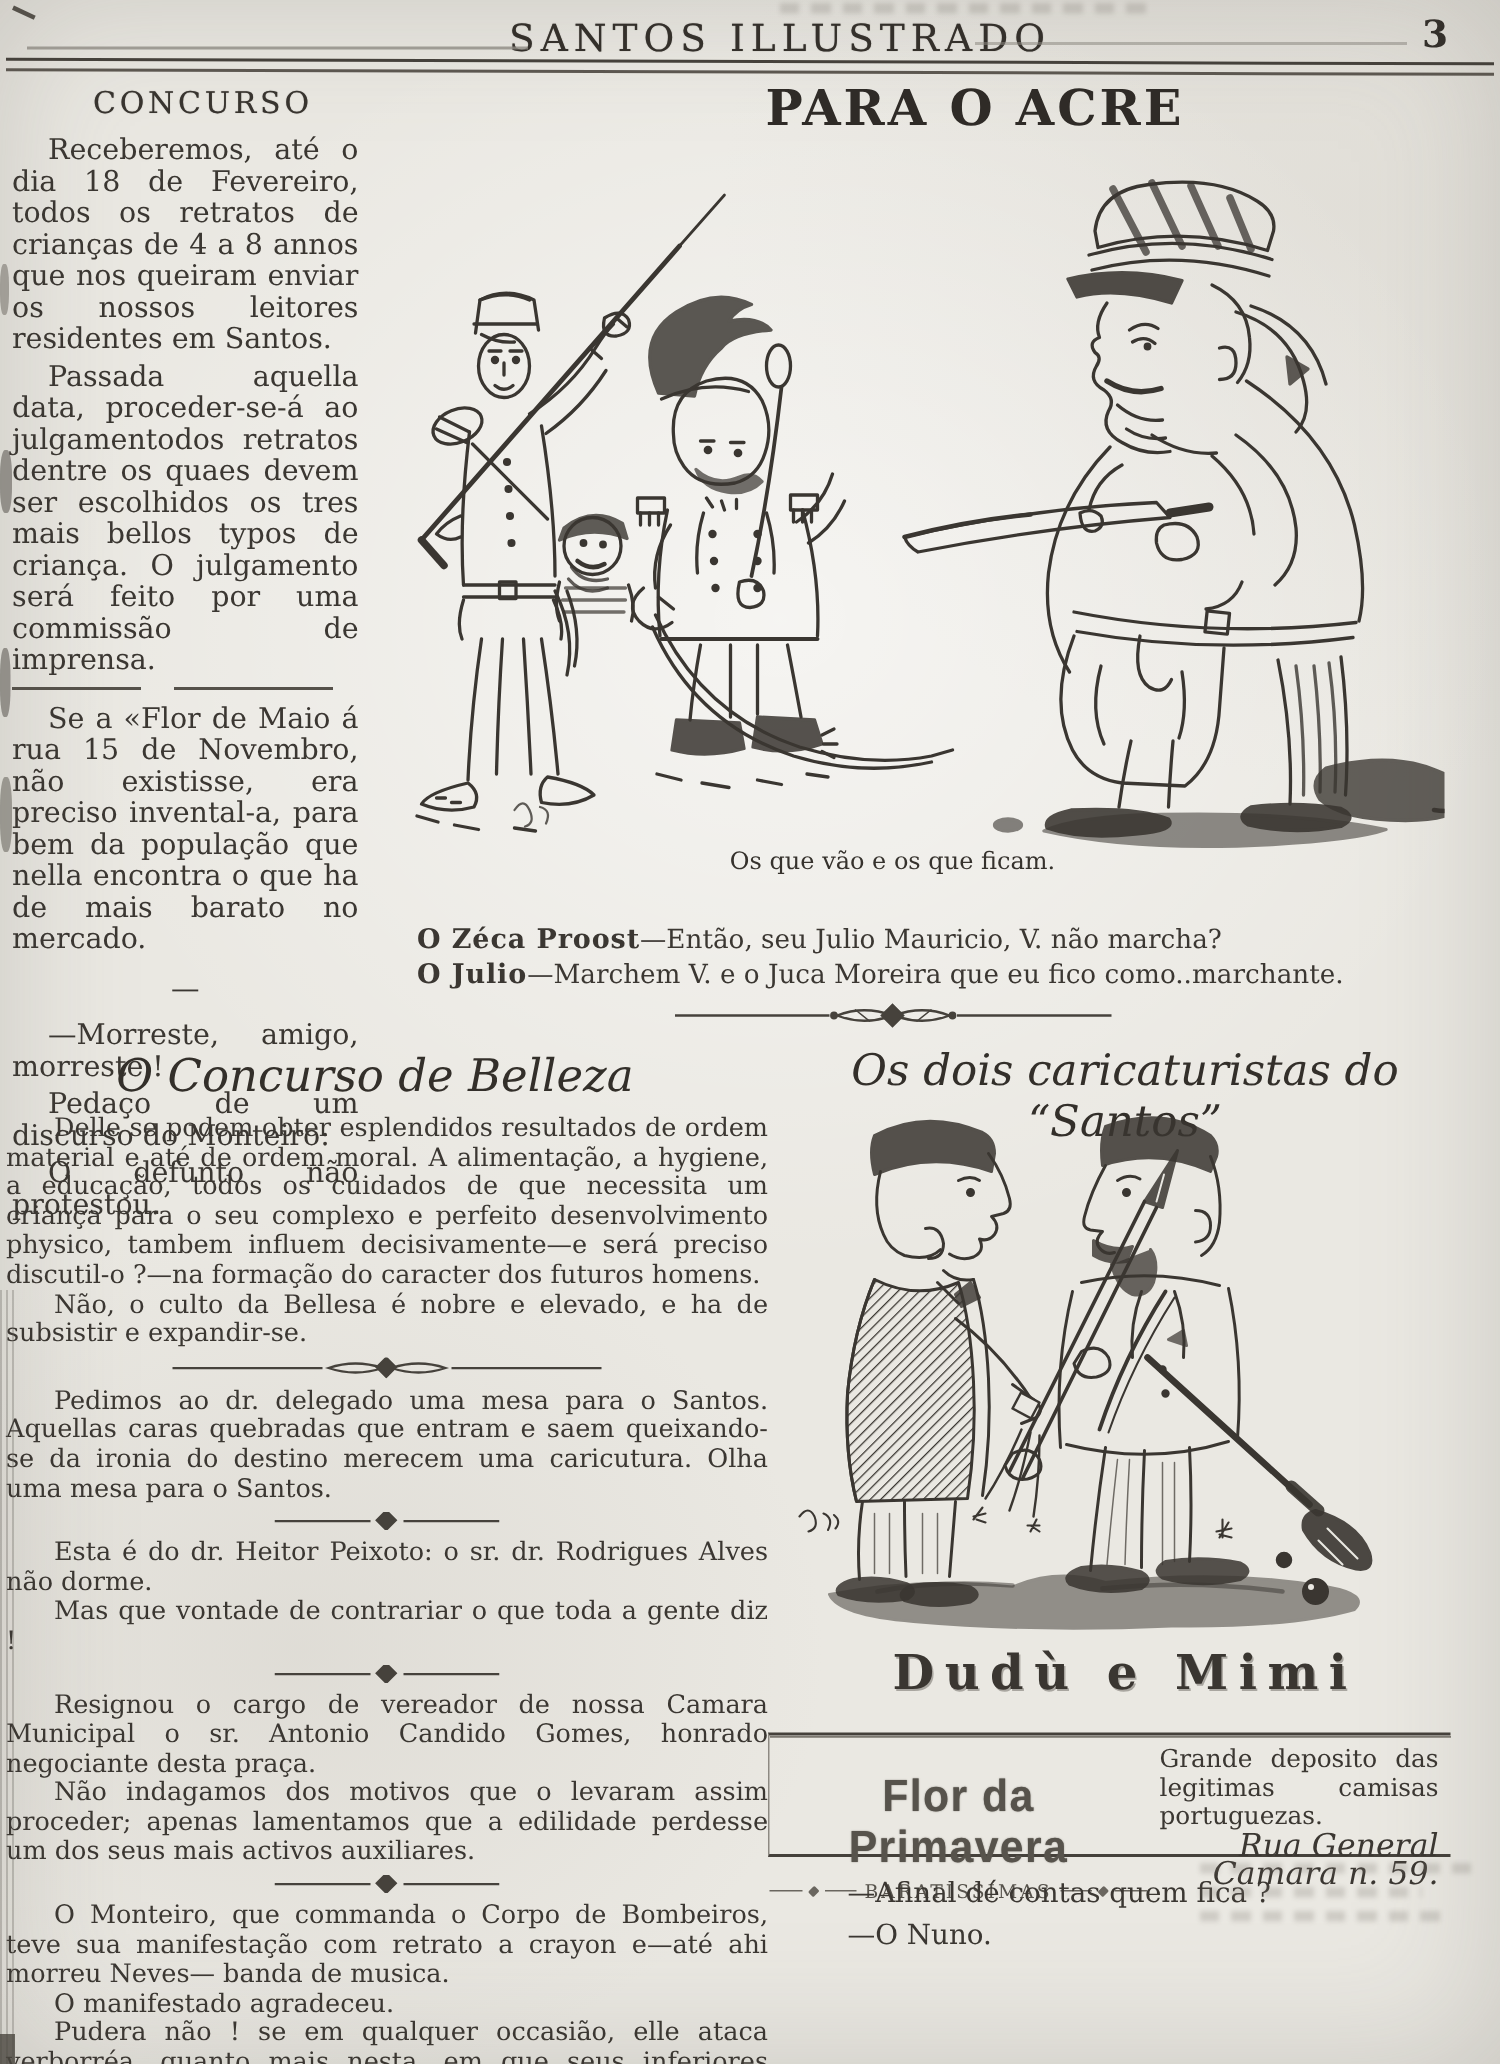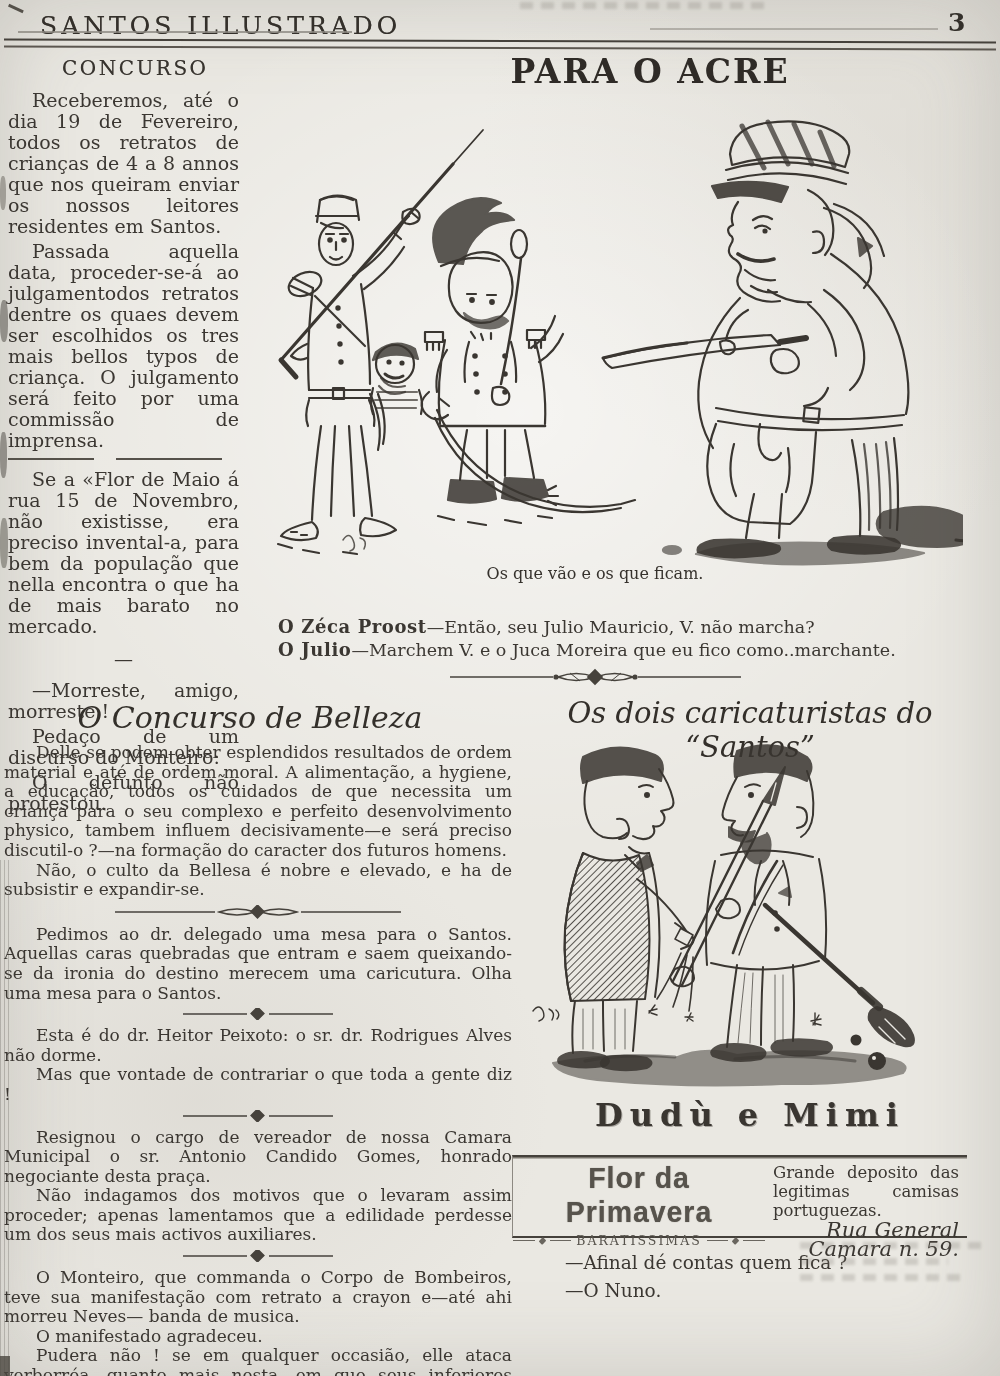--- a/index.html
+++ b/index.html
@@ -6,21 +6,21 @@
   .page{position:relative;width:1000px;height:1376px;margin:0 auto;overflow:hidden;
     background:
       radial-gradient(ellipse 70% 45% at 52% 30%, rgba(255,255,255,.55), rgba(255,255,255,0) 70%),
       radial-gradient(ellipse 50% 30% at 20% 80%, rgba(198,194,186,.30), rgba(198,194,186,0) 70%),
       radial-gradient(ellipse 60% 40% at 90% 10%, rgba(205,201,193,.30), rgba(205,201,193,0) 70%),
       #eae8e2;
     box-shadow:inset 0 0 90px rgba(120,115,106,.28);
     font-family:"DejaVu Serif","Liberation Serif",serif;color:#3b3732;}
   .abs{position:absolute;}
   
-  .masthead{left:0;right:0;top:11px;font-size:25px;letter-spacing:4px;color:#34302b;text-shadow:0 0 .6px rgba(52,48,43,.6);margin-left:40px;}
+  .masthead{left:0;right:0;top:11px;text-align:center;font-size:25px;letter-spacing:4px;color:#34302b;text-shadow:0 0 .6px rgba(52,48,43,.6);margin-left:40px;}
   .pagenum{left:948px;top:8px;font-size:25px;font-weight:bold;color:#34302b;}
   .rule-thin{height:2px;background:#8d8982;}
   .double-rule{left:4px;right:4px;top:40px;height:5px;border-top:2.5px solid #45413b;border-bottom:2px solid #5c5750;transform:rotate(.18deg);}
   
   .concurso-head{left:62px;top:56px;font-size:20px;font-weight:normal;letter-spacing:2.5px;color:#38342f;text-shadow:0 0 .6px rgba(56,52,47,.55);}
   .ncol{left:8px;top:90px;width:231px;font-size:19px;line-height:21px;text-align:justify;}
   .ncol p{margin:0 0 4px;text-indent:24px;}
   .ncol .dash-c{text-align:center;text-indent:0;margin:12px 0 10px;}
   .seg-rule{display:flex;gap:22px;margin:7px 0 9px;}
   .seg-rule div{height:2px;background:#55514a;}
@@ -31,21 +31,21 @@
   .caption{left:340px;top:564px;width:510px;text-align:center;font-size:16px;color:#36322d;}
   .dlg{left:278px;width:620px;font-size:17.5px;color:#3b3732;}
   .dlg b{font-size:18px;letter-spacing:.6px;}
   
   .bcol{left:4px;top:743px;width:508px;font-size:17px;line-height:19.6px;text-align:justify;}
   .bcol p{margin:0;text-indent:32px;}
   .divider-small{display:block;margin:5px auto 6px;}
   
   .dudu{left:540px;top:1096px;width:420px;text-align:center;font-size:32px;font-weight:bold;letter-spacing:7px;color:#3a3631;text-shadow:1px 1px 0 rgba(90,86,79,.45);}
   .adbox{left:512px;top:1155px;width:454px;height:79px;border-top:2.5px solid #45413b;border-bottom:2.5px solid #45413b;border-left:1px solid #8d8982;box-shadow:inset 0 3px 0 -1.5px #7b776f;display:flex;}
-  .ad-left{width:252px;padding-top:4px;text-align:center;}
+  .ad-left{width:252px;padding-top:24px;text-align:center;}
   .ad-brand{font-family:"Liberation Sans","DejaVu Sans",sans-serif;font-weight:bold;font-size:30px;color:#57534c;letter-spacing:1px;transform:scaleX(.95);text-shadow:0 0 1px rgba(87,83,76,.75);}
   .tagrow{display:flex;align-items:center;justify-content:center;gap:5px;margin-top:4px;color:#55514a;}
   .tagrow .ln{width:26px;height:1.5px;background:#6a665f;}
   .tagrow .fl{width:6px;height:6px;background:#6a665f;transform:rotate(45deg);border-radius:1px;}
   .tagrow span{font-size:12.5px;letter-spacing:2px;color:#57534c;}
   .ad-right{flex:1;padding:6px 8px 0 8px;font-size:16.5px;line-height:19px;text-align:justify;}
   .ad-addr{font-style:italic;text-align:right;font-size:21px;margin-top:1px;}
   .botdlg{left:565px;width:340px;font-size:18.5px;}
   
   .bleed{position:absolute;filter:blur(1.6px);opacity:.45;}
@@ -65,21 +65,21 @@
   <div class="abs pagenum">3</div>
   <div class="abs double-rule"></div>
   <div class="abs" style="left:8px;top:7px;width:16px;height:2.5px;background:#55514a;transform:rotate(25deg)"></div>
 
   <div class="bleed" style="left:520px;top:2px;width:250px">
     <div class="bleedrow"></div>
   </div>
 
   <div class="abs concurso-head">CONCURSO</div>
   <div class="abs ncol">
-    <p>Receberemos, até o dia 19 de Fevereiro, todos os retratos de crianças de 4 a 8 annos que nos queiram enviar os nossos leitores residentes em Santos.</p>
+    <p>Receberemos, até o dia 18 de Fevereiro, todos os retratos de crianças de 4 a 8 annos que nos queiram enviar os nossos leitores residentes em Santos.</p>
     <p>Passada aquella data, proceder-se-á ao julgamentodos retratos dentre os quaes devem ser escolhidos os tres mais bellos typos de criança. O julgamento será feito por uma commissão de imprensa.</p>
     <div class="seg-rule">
         <div style="width:86px"></div>
         <div style="width:106px"></div>
       </div>
     <p>Se a «Flor de Maio á rua 15 de Novembro, não existisse, era preciso invental-a, para bem da população que nella encontra o que ha de mais barato no mercado.</p>
     <p class="dash-c">—</p>
     <p>—Morreste, amigo, morreste !</p>
     <p>Pedaço de um discurso do Monteiro:</p>
     <p>O defunto não protestou.</p>

